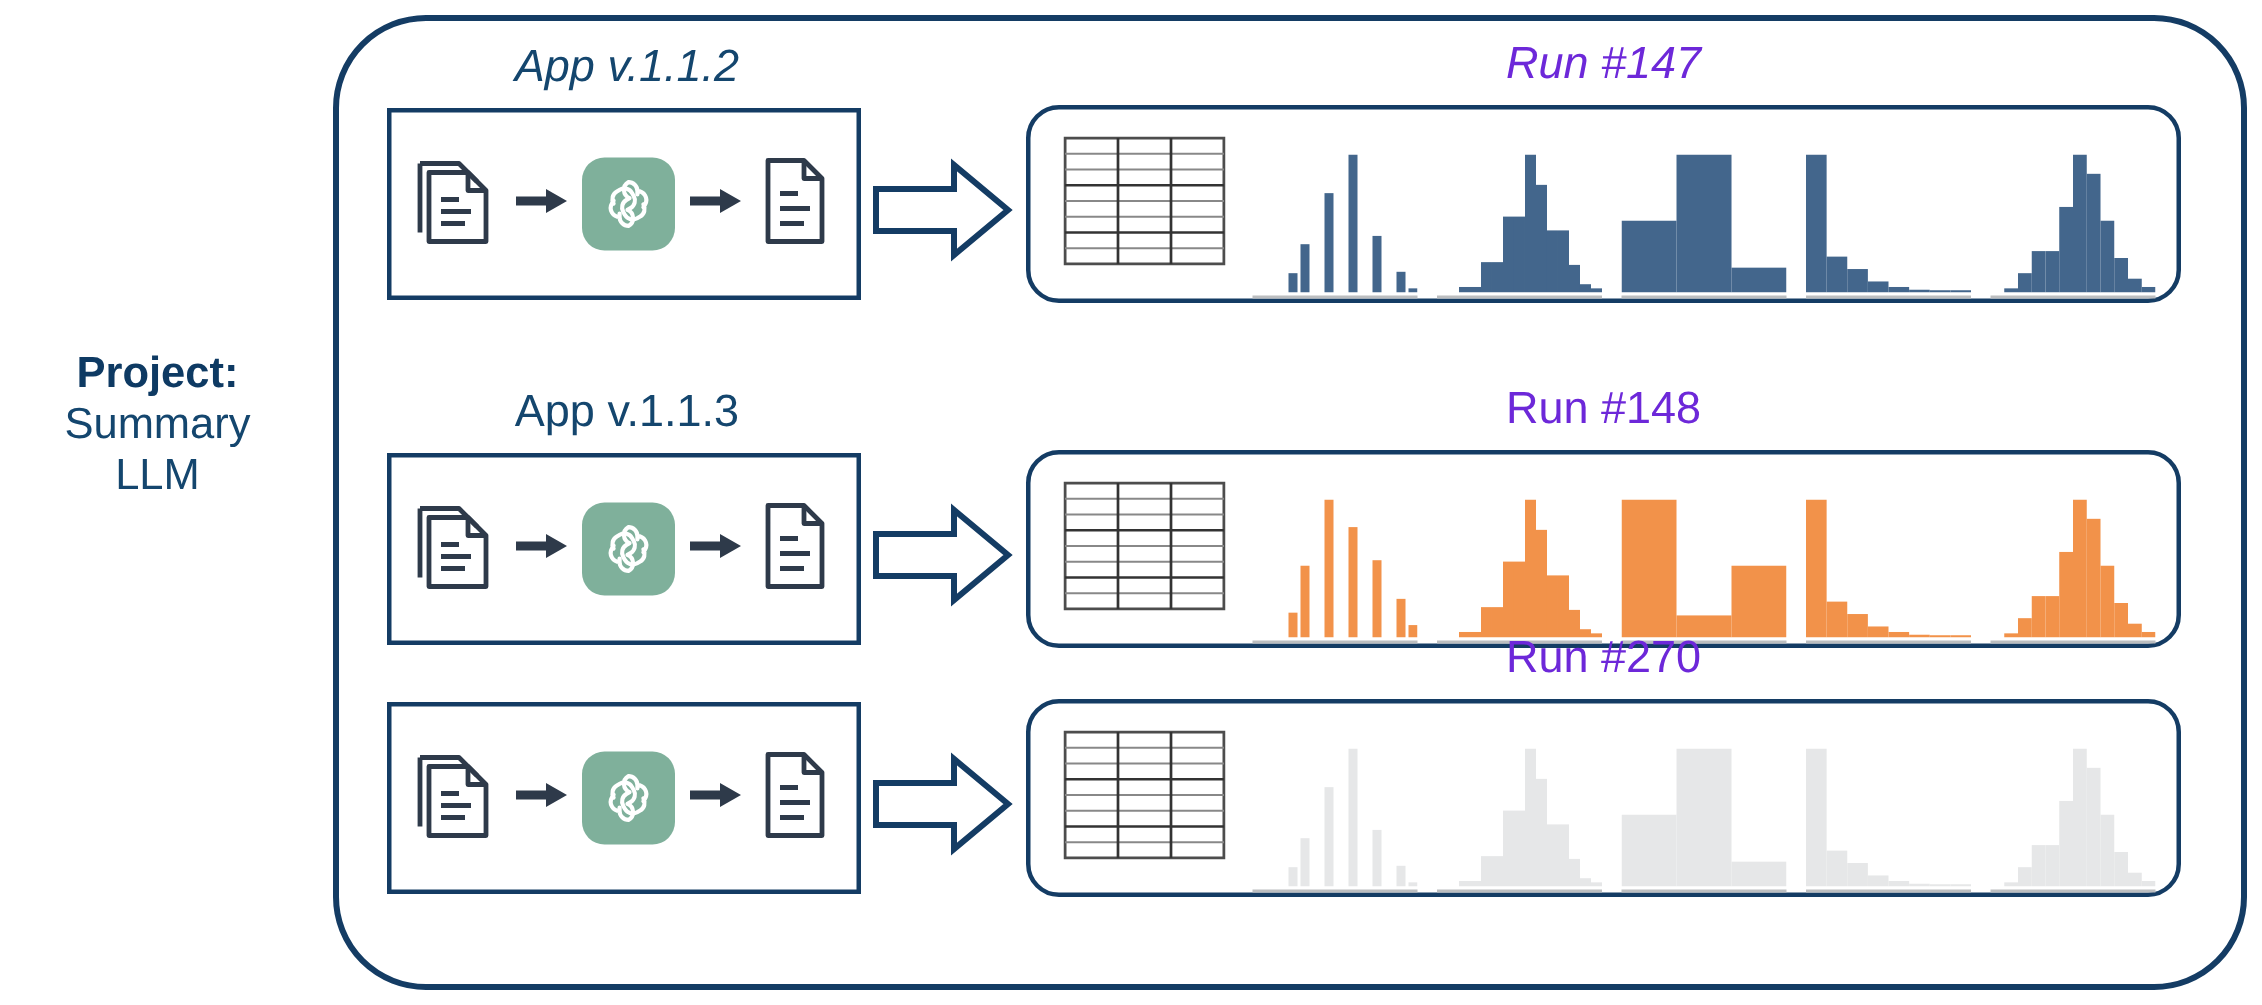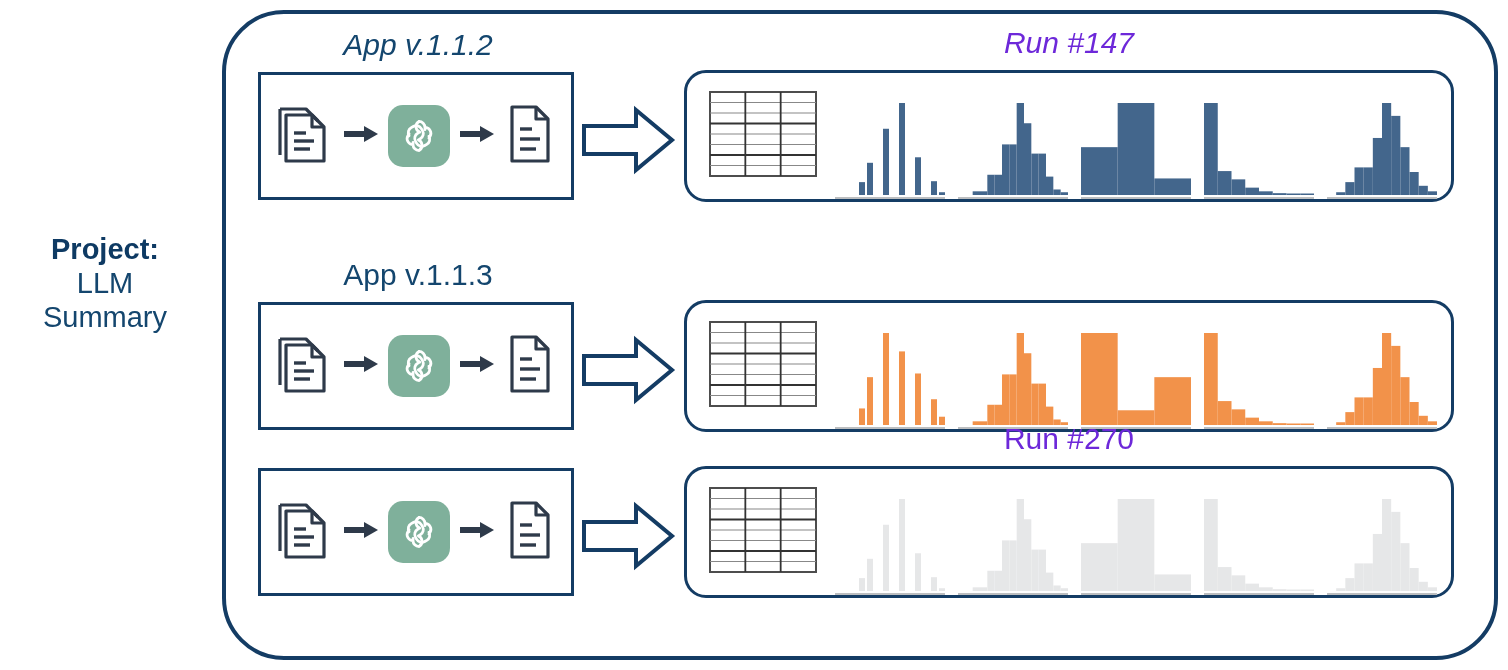--- a/index.html
+++ b/index.html
@@ -49,22 +49,22 @@
               justify-content:space-around;height:100%;padding:0 8px 0 12px;}
 
   .hist{position:relative;width:110px;height:96px;}
   .hist .baseline{position:absolute;left:0;bottom:0;width:100%;height:2px;background:#BCBEC0;}
 </style>
 </head>
 <body>
 
 <div id="project-label">
   <span class="pl-title">Project:</span>
+  <span class="pl-line">Summary</span>
   <span class="pl-line">LLM</span>
-  <span class="pl-line">Summary</span>
 </div>
 
 <div id="pipeline-container"></div>
 
 <div id="rows-host">
     <div class="pipeline-row r0" style="left: 222px; top: 24px; position: absolute; width: 1276px; font-style: italic;">
     <div class="app-caption">App v.1.1.2</div>
     <div class="app-box">
       <span><svg width="58" height="66" viewBox="0 0 58 66">
     <path d="M10 14 H36 L48 26 V60 H10 Z" fill="#fff" stroke="#2E3A4A" stroke-width="3.2" stroke-linejoin="round"></path>
@@ -211,20 +211,21 @@
     <path d="M8 6 H32 L44 18 V60 H8 Z" fill="#fff" stroke="#2E3A4A" stroke-width="3.2" stroke-linejoin="round"></path>
     <path d="M32 6 V18 H44" fill="none" stroke="#2E3A4A" stroke-width="3.2" stroke-linejoin="round"></path>
     <line x1="16" y1="28" x2="28" y2="28" stroke="#2E3A4A" stroke-width="3.4"></line>
     <line x1="16" y1="38" x2="36" y2="38" stroke="#2E3A4A" stroke-width="3.4"></line>
     <line x1="16" y1="48" x2="32" y2="48" stroke="#2E3A4A" stroke-width="3.4"></line>
   </svg></span>
     </div>
     <div class="block-arrow"><svg width="96" height="80" viewBox="0 0 96 80">
     <path d="M4 26 H56 V10 L92 40 L56 70 V54 H4 Z" fill="#ffffff" stroke="#143C64" stroke-width="4" stroke-linejoin="miter"></path>
   </svg></div>
+    <div class="run-caption">Run #148</div>
     <div class="run-panel">
       <span class="table-thumb"><svg width="108" height="86" viewBox="0 0 108 86">
             <rect x="1" y="1" width="106" height="84" fill="#fff" stroke="#4d4d4d" stroke-width="2"></rect>
             <line x1="1" y1="11.5" x2="107" y2="11.5" stroke="#888" stroke-width="1.2"></line>
             <line x1="1" y1="22" x2="107" y2="22" stroke="#888" stroke-width="1.2"></line>
             <line x1="1" y1="32.5" x2="107" y2="32.5" stroke="#333" stroke-width="1.8"></line>
             <line x1="1" y1="43" x2="107" y2="43" stroke="#888" stroke-width="1.2"></line>
             <line x1="1" y1="53.5" x2="107" y2="53.5" stroke="#888" stroke-width="1.2"></line>
             <line x1="1" y1="64" x2="107" y2="64" stroke="#333" stroke-width="1.8"></line>
             <line x1="1" y1="74.5" x2="107" y2="74.5" stroke="#888" stroke-width="1.2"></line>

